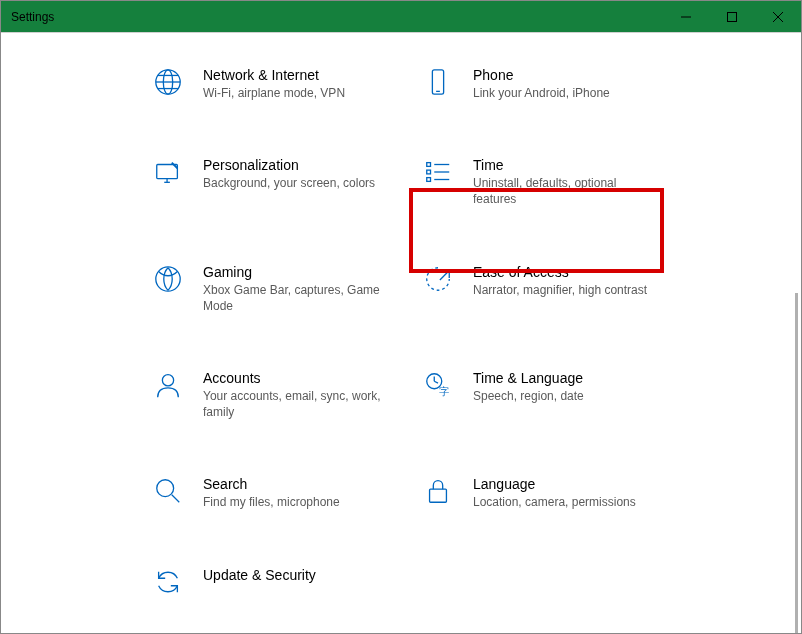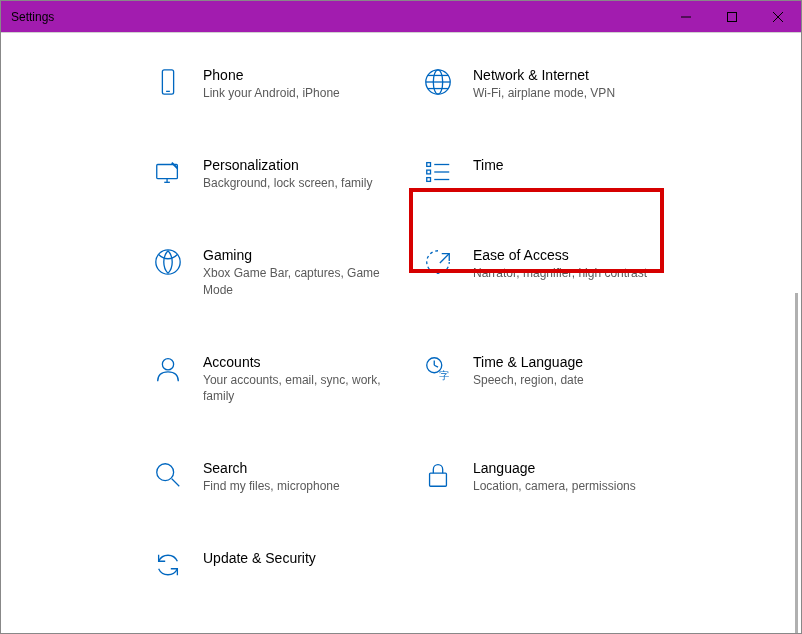--- a/index.html
+++ b/index.html
@@ -1,18 +1,18 @@
 <!DOCTYPE html>
 <html><head>
 <meta charset="utf-8">
 <style>
 * { margin: 0; padding: 0; box-sizing: border-box; font-family: "Segoe UI", Arial, sans-serif; }
 body { background: #fff; width: 802px; height: 634px; overflow: hidden; border: 1px solid #888; }
 
-.titlebar { display: flex; align-items: center; height: 32px; background: #a21caf; border-bottom: 1px solid #d0d0d0; }
+.titlebar { display: flex; align-items: center; height: 32px; background: #15803d; border-bottom: 1px solid #d0d0d0; }
 .titlebar .title { padding-left: 10px; font-size: 12px; color: #000; flex: 1; }
 .winbtns { display: flex; height: 100%; }
 .winbtn { width: 46px; display: flex; align-items: center; justify-content: center; }
 .winbtn svg { width: 12px; height: 12px; stroke: #000; fill: none; stroke-width: 1; }
 
 .content { position: relative; height: calc(100% - 32px); overflow: hidden; }
 .grid { position: absolute; left: 150px; top: 32px; width: 560px; }
 .row { display: flex; margin-bottom: 54px; }
 .cell { width: 270px; display: flex; align-items: flex-start; position: relative; }
 .cell.left { margin-right: 0px; }
@@ -53,77 +53,78 @@
         </svg>
       </div>
   </div>
 </div>
 
 <div class="content">
 
   <div class="grid">
 
     <div class="row">
-      <div class="cell left">
-        <div class="iconwrap">
-          <svg viewBox="0 0 32 32">
-              <rect x="10" y="3" width="12" height="26" rx="2"></rect>
-              <line x1="14" y1="26" x2="18" y2="26"></line>
-            </svg>
-        </div>
-        <div class="textcol">
-          <div class="cat-title">Phone</div>
-          <div class="cat-sub">Link your Android, iPhone</div>
-        </div>
-      </div>
       <div class="cell">
         <div class="iconwrap">
           <svg viewBox="0 0 32 32">
               <circle cx="16" cy="16" r="13"></circle>
               <ellipse cx="16" cy="16" rx="5" ry="13"></ellipse>
               <line x1="3" y1="16" x2="29" y2="16"></line>
               <line x1="5" y1="9" x2="27" y2="9"></line>
               <line x1="5" y1="23" x2="27" y2="23"></line>
             </svg>
         </div>
         <div class="textcol">
           <div class="cat-title">Network &amp; Internet</div>
           <div class="cat-sub">Wi-Fi, airplane mode, VPN</div>
         </div>
       </div>
+      <div class="cell left">
+        <div class="iconwrap">
+          <svg viewBox="0 0 32 32">
+              <rect x="10" y="3" width="12" height="26" rx="2"></rect>
+              <line x1="14" y1="26" x2="18" y2="26"></line>
+            </svg>
+        </div>
+        <div class="textcol">
+          <div class="cat-title">Phone</div>
+          <div class="cat-sub">Link your Android, iPhone</div>
+        </div>
+      </div>
     </div>
 
     <div class="row">
       <div class="cell left">
         <div class="iconwrap">
           <svg viewBox="0 0 32 32">
               <rect x="4" y="8" width="22" height="15" rx="1"></rect>
               <line x1="12" y1="27" x2="18" y2="27"></line>
               <line x1="15" y1="23" x2="15" y2="27"></line>
               <line x1="20" y1="6" x2="26" y2="12" stroke-width="2"></line>
             </svg>
         </div>
         <div class="textcol">
           <div class="cat-title">Personalization</div>
-          <div class="cat-sub">Background, lock screen, family</div>
+          <div class="cat-sub">Background, your screen, colors</div>
         </div>
       </div>
       <div class="cell">
         <div class="iconwrap">
           <svg viewBox="0 0 32 32" stroke-width="2.2">
               <rect x="4" y="6" width="4" height="4"></rect>
               <rect x="4" y="14" width="4" height="4"></rect>
               <rect x="4" y="22" width="4" height="4"></rect>
               <line x1="12" y1="8" x2="28" y2="8"></line>
               <line x1="12" y1="16" x2="28" y2="16"></line>
               <line x1="12" y1="24" x2="28" y2="24"></line>
             </svg>
         </div>
         <div class="textcol">
           <div class="cat-title">Time</div>
+          <div class="cat-sub">Uninstall, defaults, optional features</div>
         </div>
       </div>
     </div>
 
     <div class="row">
       <div class="cell left">
         <div class="iconwrap">
           <svg viewBox="0 0 32 32">
               <circle cx="16" cy="16" r="13"></circle>
               <path d="M16 4 C10 10 10 22 16 28 M16 4 C22 10 22 22 16 28"></path>

